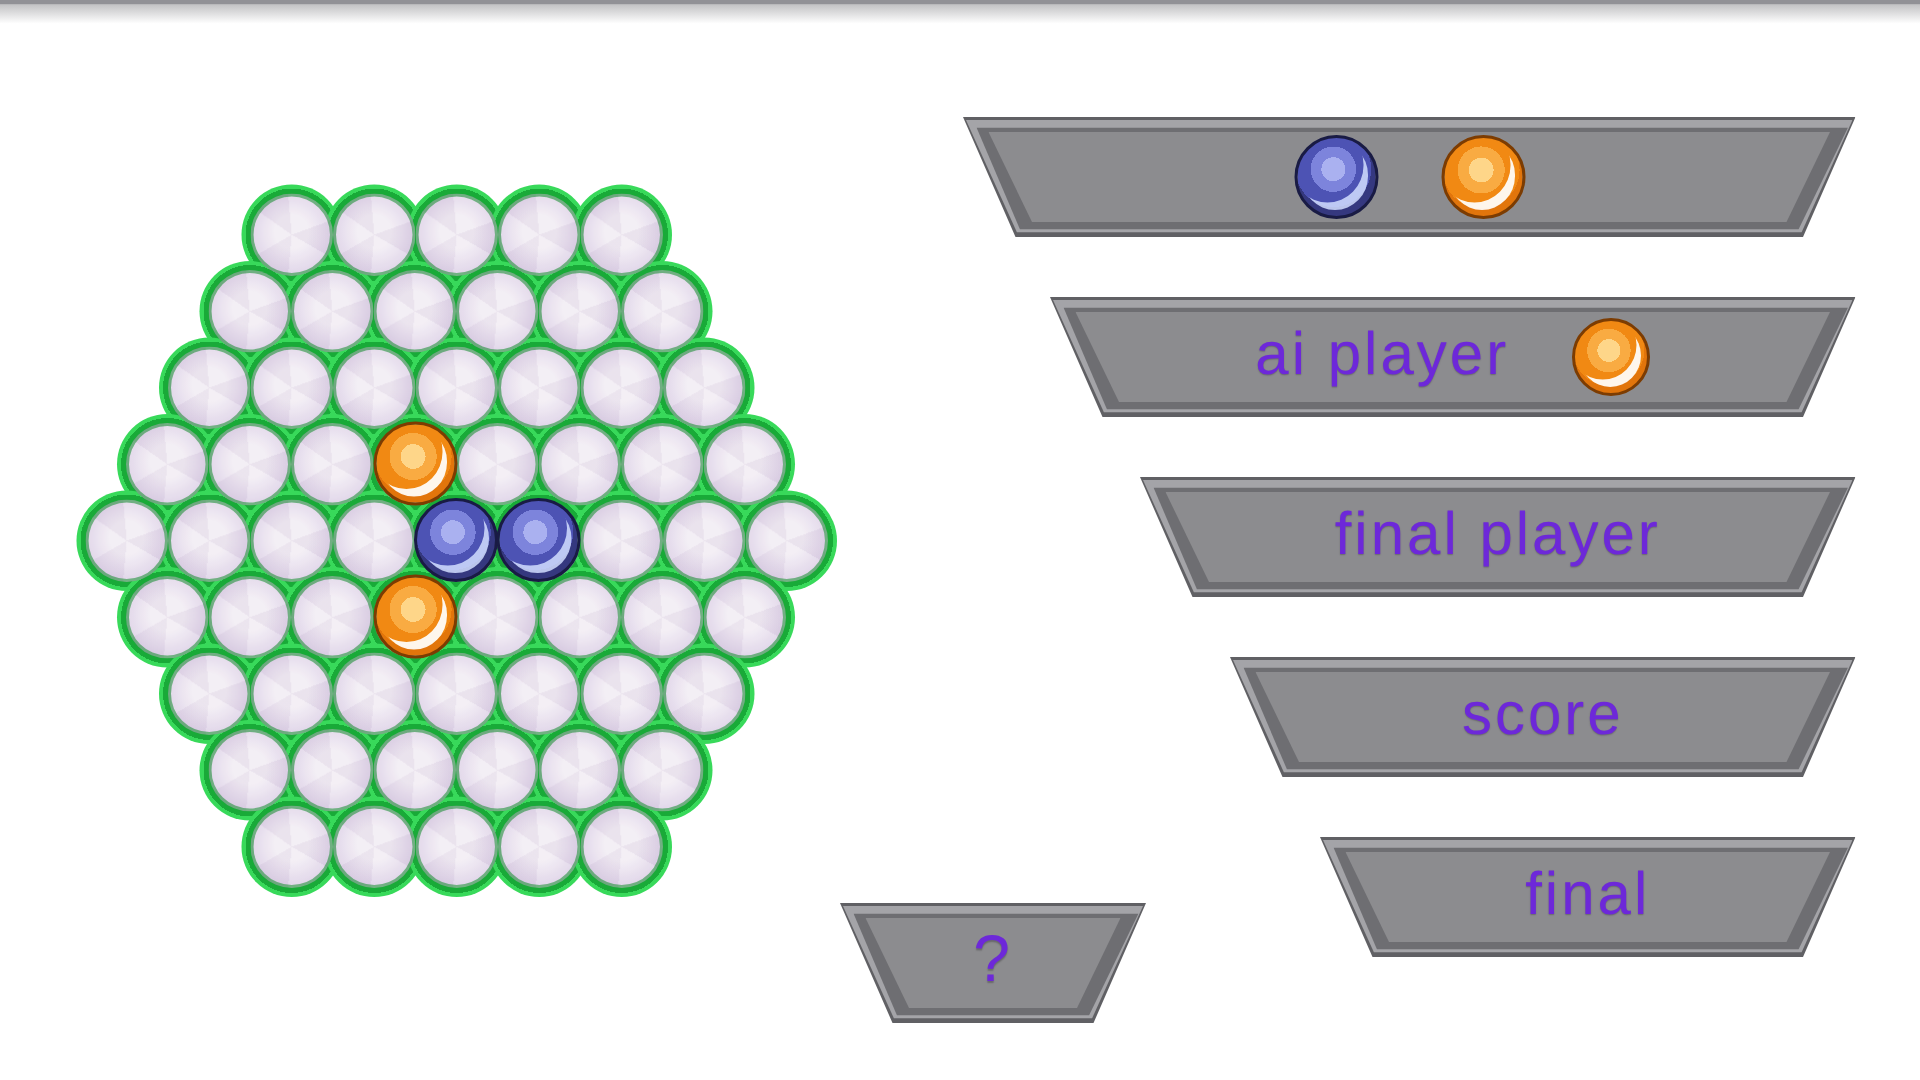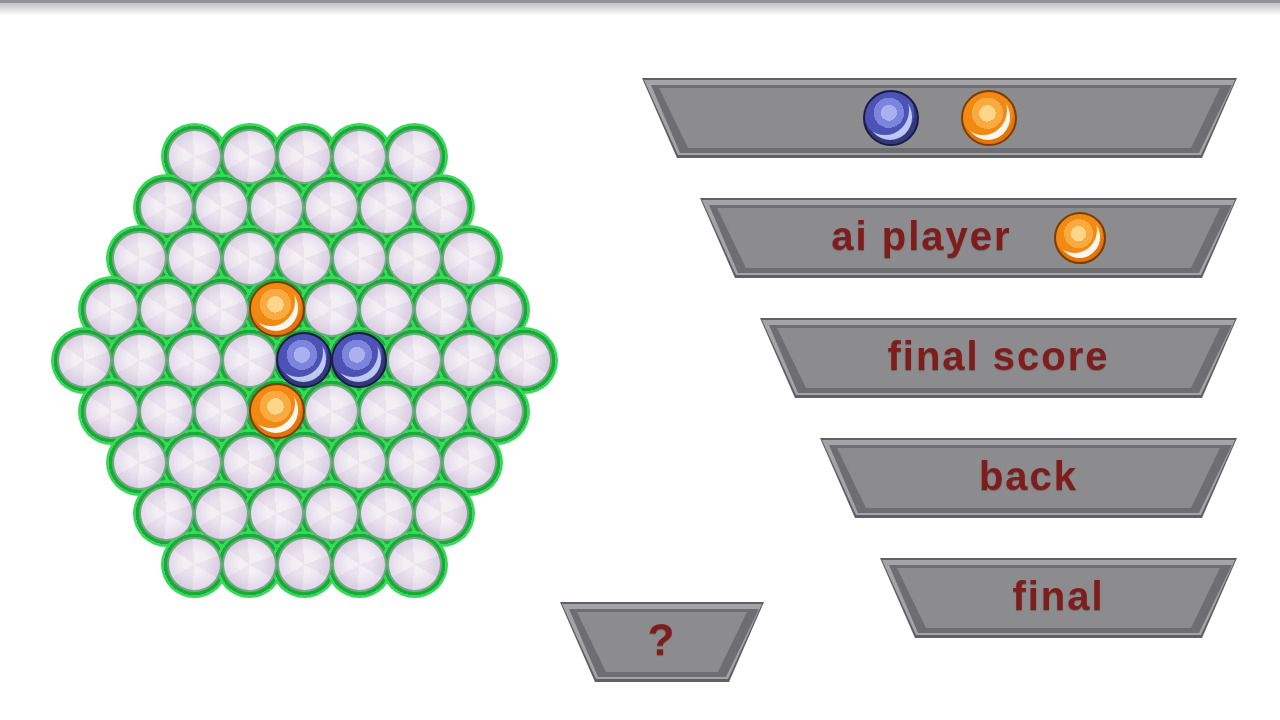--- a/index.html
+++ b/index.html
@@ -84,21 +84,21 @@
   }
   .btn .b-face{
     background:#8c8c8f;
     clip-path:polygon(17px 10px,calc(100% - 17px) 10px,calc(100% - 46px) calc(100% - 10px),46px calc(100% - 10px));
   }
   .btn .btn-content{
     position:absolute;inset:0;display:flex;align-items:center;justify-content:center;
     gap:42px;
   }
   .btn-label{
-    color:#7f1d1d;font-size:40px;font-weight:bold;letter-spacing:2px;
+    color:#6d28d9;font-size:40px;font-weight:normal;letter-spacing:2px;
     text-shadow:0 1px 1px rgba(0,0,0,.25);
     line-height:1;padding-bottom:4px;
   }
   .btn .ball{position:relative;width:56px;height:56px;border-radius:50%;flex:0 0 auto;}
 
   #btn-players{left:642px;top:78px;width:595px;}
   #btn-ai{left:700px;top:198px;width:537px;}
   #btn-final{left:760px;top:318px;width:477px;}
   #btn-play{left:820px;top:438px;width:417px;}
   #btn-back{left:880px;top:558px;width:357px;}
@@ -262,31 +262,31 @@
       <span class="ball orb orb-orange" style="width:52px;height:52px;"></span>
     </div>
   </div>
 
   <div class="btn" id="btn-final">
     <div class="b-outline"></div>
     <div class="b-frame"></div>
     <div class="b-shadow"></div>
     <div class="b-face"></div>
     <div class="btn-content">
-      <span class="btn-label">final score</span>
+      <span class="btn-label">final player</span>
     </div>
   </div>
 
   <div class="btn" id="btn-play">
     <div class="b-outline"></div>
     <div class="b-frame"></div>
     <div class="b-shadow"></div>
     <div class="b-face"></div>
     <div class="btn-content">
-      <span class="btn-label">back</span>
+      <span class="btn-label">score</span>
     </div>
   </div>
 
   <div class="btn" id="btn-back">
     <div class="b-outline"></div>
     <div class="b-frame"></div>
     <div class="b-shadow"></div>
     <div class="b-face"></div>
     <div class="btn-content">
       <span class="btn-label">final</span>

